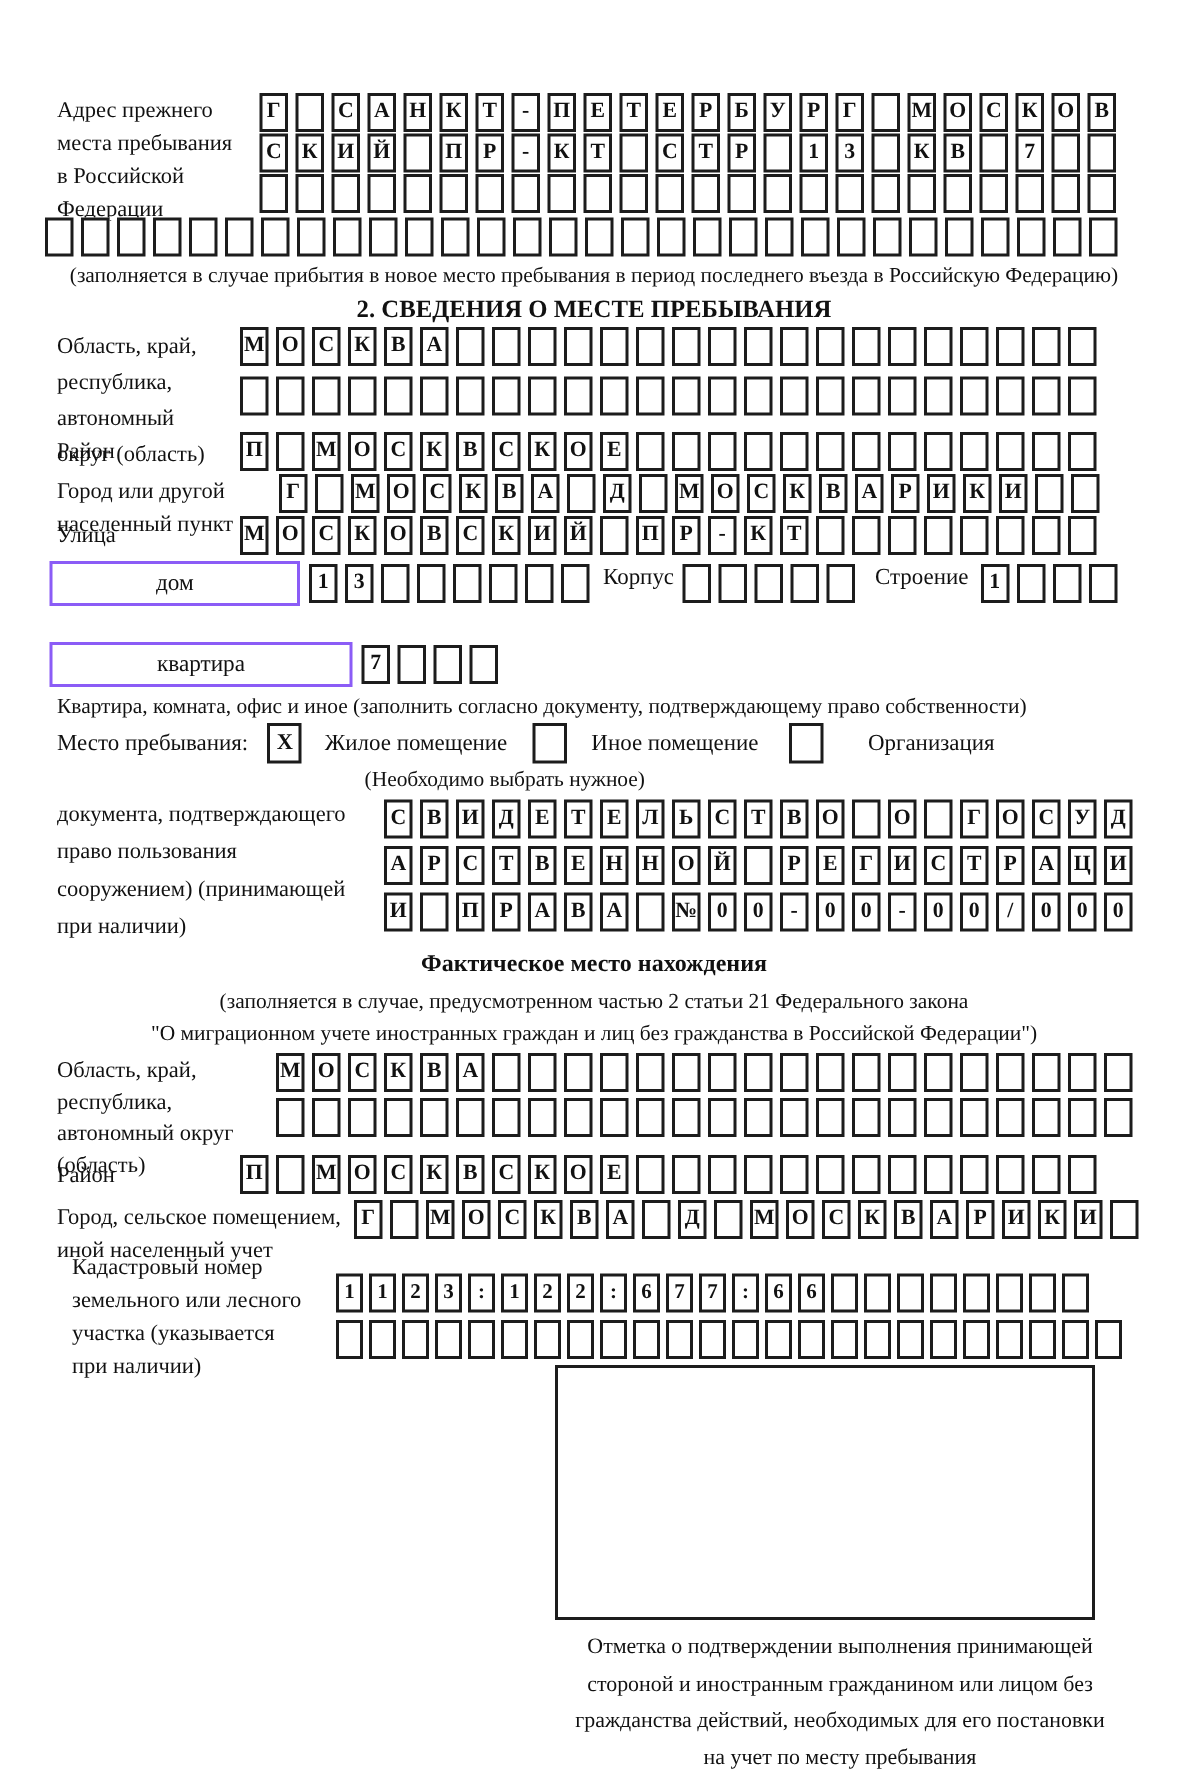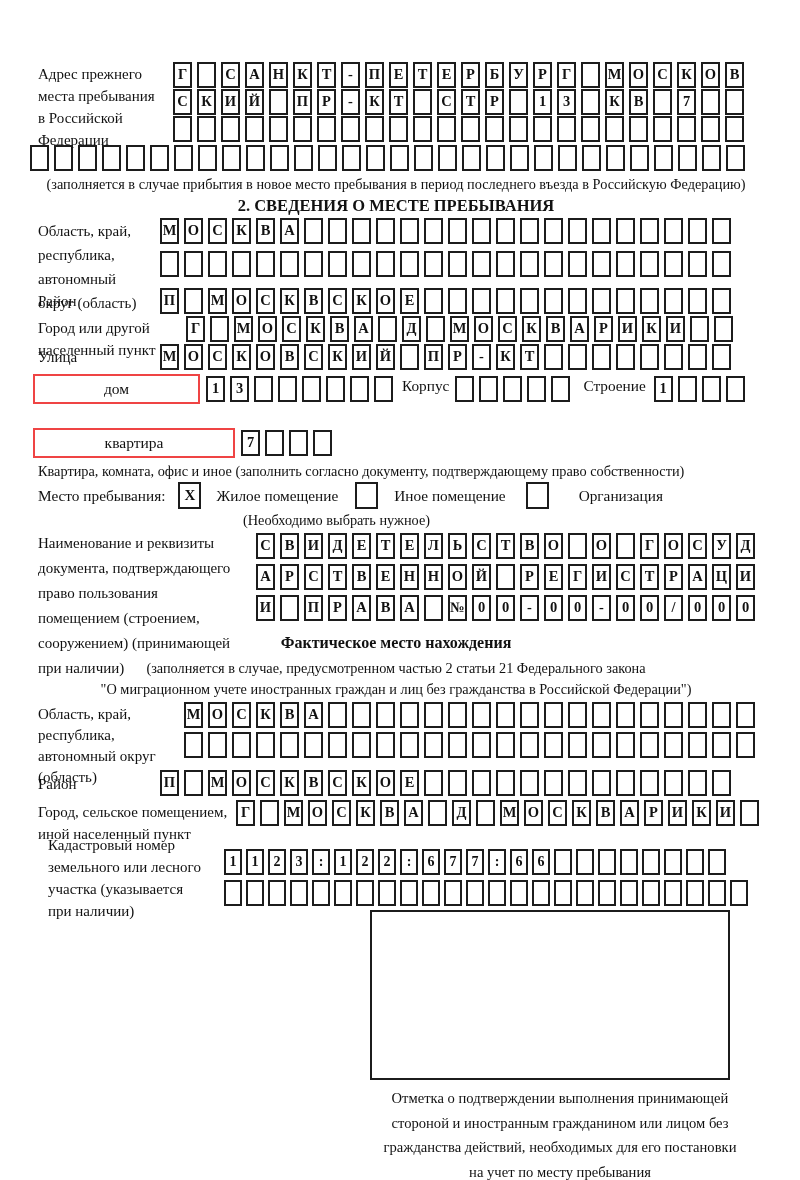--- a/index.html
+++ b/index.html
@@ -24,21 +24,21 @@
     text-align:center;font-size:14.5px;line-height:21px;font-weight:bold;
     vertical-align:top;overflow:hidden;
   }
   .sm .cb{width:18px;margin-right:4px;font-size:14px;}
   .ckb{
     display:inline-block;width:23px;height:27px;border:2px solid #1c1c1c;
     box-sizing:border-box;text-align:center;font-size:15px;line-height:22px;
     font-weight:bold;vertical-align:middle;background:#fff;
   }
   .typebox{
-    display:inline-block;height:30px;border:2px solid #ef4444;box-sizing:border-box;
+    display:inline-block;height:30px;border:2px solid #8b5cf6;box-sizing:border-box;
     text-align:center;font-size:15.5px;line-height:25px;vertical-align:top;background:#fff;
   }
   .row{white-space:nowrap;}
   .rowlbl{display:inline-block;font-size:15.3px;vertical-align:middle;}
   .stampbox{border:2px solid #1c1c1c;background:#fff;box-sizing:border-box;}
   .stampcap{font-size:14.6px;line-height:24.5px;text-align:center;}
 </style>
 </head>
 <body>
 
@@ -98,24 +98,22 @@
     <span class="ckb" style="margin-left:9px;">X</span>
     <span class="rowlbl" style="margin-left:11px;">Жилое помещение</span>
     <span class="ckb" style="margin-left:13px;"></span>
     <span class="rowlbl" style="margin-left:12px;">Иное помещение</span>
     <span class="ckb" style="margin-left:16px;"></span>
     <span class="rowlbl" style="margin-left:26px;">Организация</span>
   </div>
   <div class="abs cap" style="left:243px;top:512px;">(Необходимо выбрать нужное)</div>
 
   <div class="abs" style="left:38px;top:531px;">
-    <div class="lbl lh25">Наименование и реквизиты</div>
     <div class="lbl lh25">документа, подтверждающего</div>
     <div class="lbl lh25">право пользования</div>
-    <div class="lbl lh25">помещением (строением,</div>
     <div class="lbl lh25">сооружением) (принимающей</div>
     <div class="lbl lh25">при наличии)</div>
   </div>
   <div class="abs" style="left:256px;top:533px;">
     <div class="boxrow mb5"><span class="cb">С</span><span class="cb">В</span><span class="cb">И</span><span class="cb">Д</span><span class="cb">Е</span><span class="cb">Т</span><span class="cb">Е</span><span class="cb">Л</span><span class="cb">Ь</span><span class="cb">С</span><span class="cb">Т</span><span class="cb">В</span><span class="cb">О</span><span class="cb"></span><span class="cb">О</span><span class="cb"></span><span class="cb">Г</span><span class="cb">О</span><span class="cb">С</span><span class="cb">У</span><span class="cb">Д</span></div>
     <div class="boxrow mb5"><span class="cb">А</span><span class="cb">Р</span><span class="cb">С</span><span class="cb">Т</span><span class="cb">В</span><span class="cb">Е</span><span class="cb">Н</span><span class="cb">Н</span><span class="cb">О</span><span class="cb">Й</span><span class="cb"></span><span class="cb">Р</span><span class="cb">Е</span><span class="cb">Г</span><span class="cb">И</span><span class="cb">С</span><span class="cb">Т</span><span class="cb">Р</span><span class="cb">А</span><span class="cb">Ц</span><span class="cb">И</span></div>
     <div class="boxrow"><span class="cb">И</span><span class="cb"></span><span class="cb">П</span><span class="cb">Р</span><span class="cb">А</span><span class="cb">В</span><span class="cb">А</span><span class="cb"></span><span class="cb">№</span><span class="cb">0</span><span class="cb">0</span><span class="cb">-</span><span class="cb">0</span><span class="cb">0</span><span class="cb">-</span><span class="cb">0</span><span class="cb">0</span><span class="cb">/</span><span class="cb">0</span><span class="cb">0</span><span class="cb">0</span></div>
   </div>
 
   <div class="abs title center fullw" style="top:634px;font-size:16px;">Фактическое место нахождения</div>
@@ -131,21 +129,21 @@
   <div class="abs" style="left:184px;top:702px;">
     <div class="boxrow mb4"><span class="cb">М</span><span class="cb">О</span><span class="cb">С</span><span class="cb">К</span><span class="cb">В</span><span class="cb">А</span><span class="cb"></span><span class="cb"></span><span class="cb"></span><span class="cb"></span><span class="cb"></span><span class="cb"></span><span class="cb"></span><span class="cb"></span><span class="cb"></span><span class="cb"></span><span class="cb"></span><span class="cb"></span><span class="cb"></span><span class="cb"></span><span class="cb"></span><span class="cb"></span><span class="cb"></span><span class="cb"></span></div>
     <div class="boxrow"><span class="cb"></span><span class="cb"></span><span class="cb"></span><span class="cb"></span><span class="cb"></span><span class="cb"></span><span class="cb"></span><span class="cb"></span><span class="cb"></span><span class="cb"></span><span class="cb"></span><span class="cb"></span><span class="cb"></span><span class="cb"></span><span class="cb"></span><span class="cb"></span><span class="cb"></span><span class="cb"></span><span class="cb"></span><span class="cb"></span><span class="cb"></span><span class="cb"></span><span class="cb"></span><span class="cb"></span></div>
   </div>
 
   <div class="abs lbl" style="left:38px;top:773px;">Район</div>
   <div class="abs boxrow" style="left:160px;top:770px;"><span class="cb">П</span><span class="cb"></span><span class="cb">М</span><span class="cb">О</span><span class="cb">С</span><span class="cb">К</span><span class="cb">В</span><span class="cb">С</span><span class="cb">К</span><span class="cb">О</span><span class="cb">Е</span><span class="cb"></span><span class="cb"></span><span class="cb"></span><span class="cb"></span><span class="cb"></span><span class="cb"></span><span class="cb"></span><span class="cb"></span><span class="cb"></span><span class="cb"></span><span class="cb"></span><span class="cb"></span><span class="cb"></span></div>
 
   <div class="abs" style="left:38px;top:801px;">
     <div class="lbl lh22">Город, сельское помещением,</div>
-    <div class="lbl lh22">иной населенный пункт</div>
+    <div class="lbl lh22">иной населенный учет</div>
   </div>
   <div class="abs boxrow" style="left:236px;top:800px;"><span class="cb">Г</span><span class="cb"></span><span class="cb">М</span><span class="cb">О</span><span class="cb">С</span><span class="cb">К</span><span class="cb">В</span><span class="cb">А</span><span class="cb"></span><span class="cb">Д</span><span class="cb"></span><span class="cb">М</span><span class="cb">О</span><span class="cb">С</span><span class="cb">К</span><span class="cb">В</span><span class="cb">А</span><span class="cb">Р</span><span class="cb">И</span><span class="cb">К</span><span class="cb">И</span><span class="cb"></span></div>
 
   <div class="abs" style="left:48px;top:834px;">
     <div class="lbl lh22">Кадастровый номер</div>
     <div class="lbl lh22">земельного или лесного</div>
     <div class="lbl lh22">участка (указывается</div>
     <div class="lbl lh22">при наличии)</div>
   </div>
   <div class="abs sm" style="left:224px;top:849px;">

